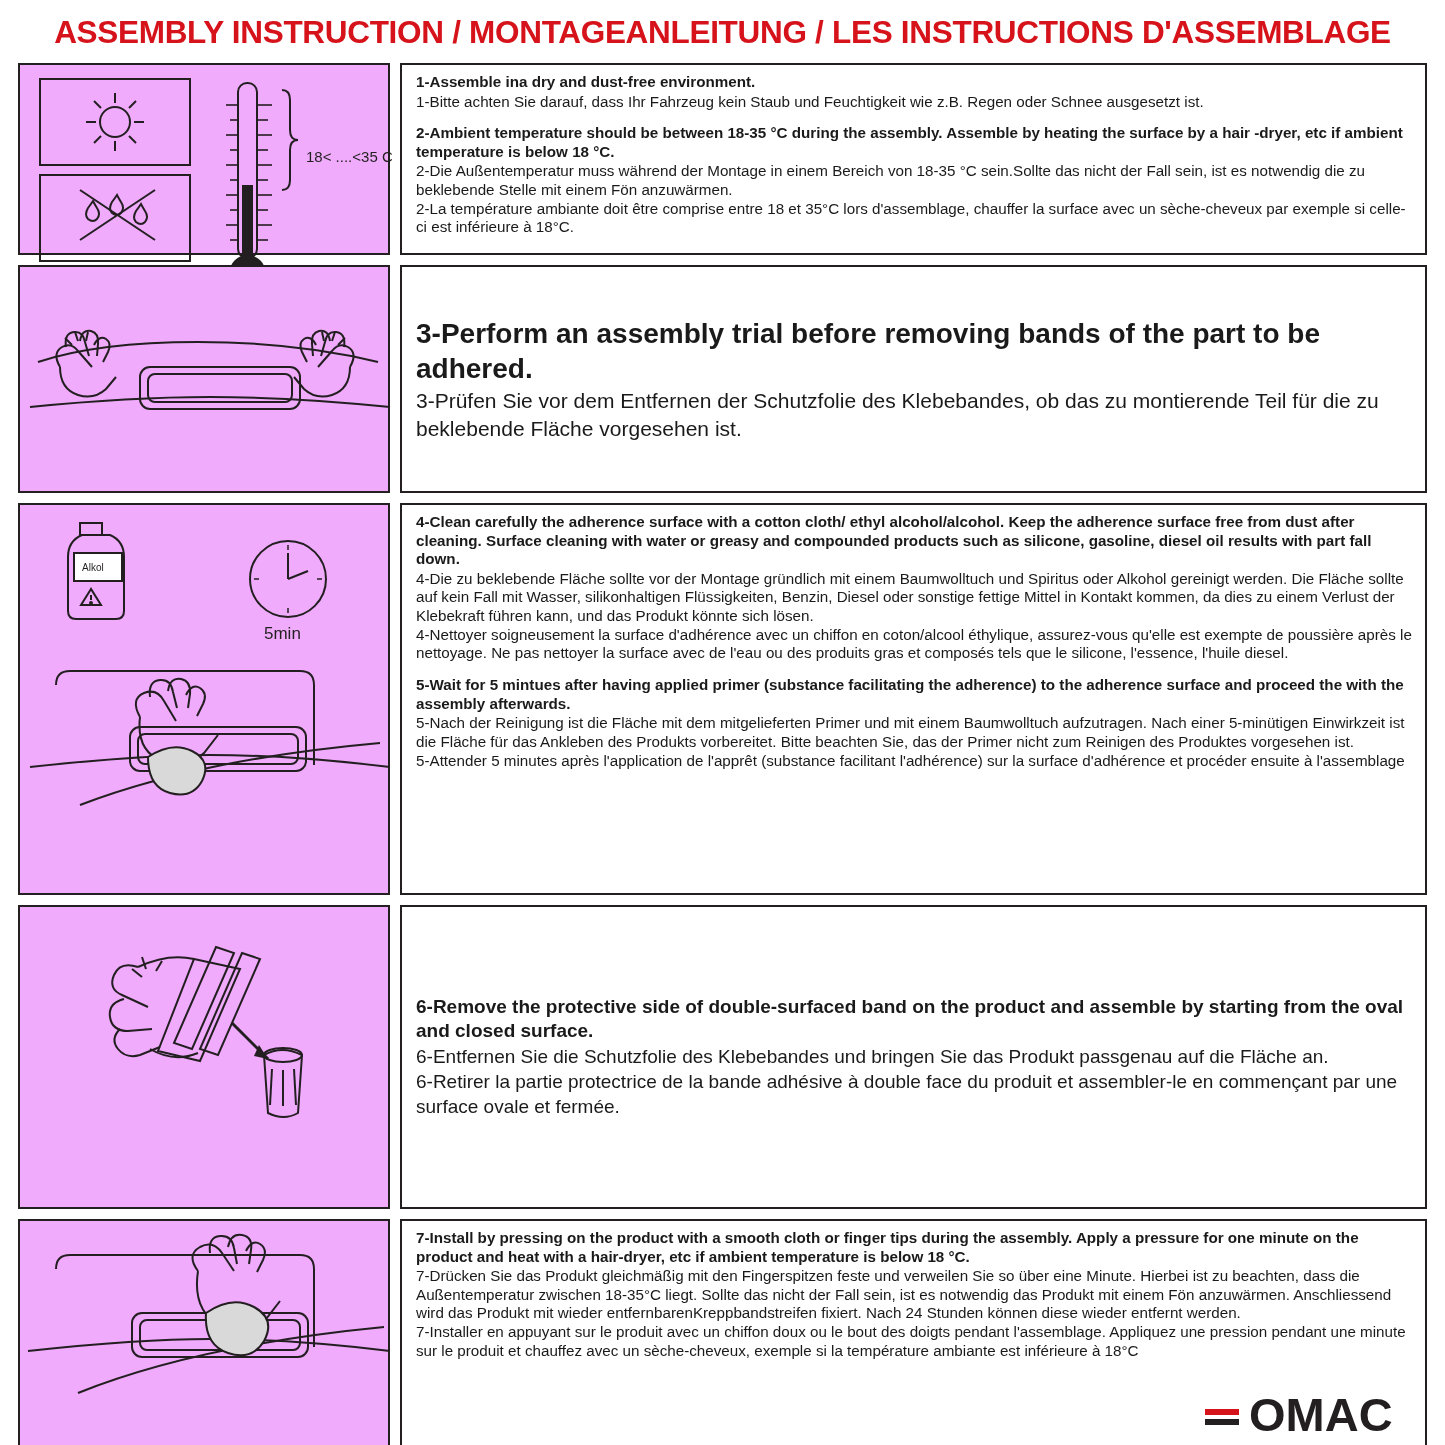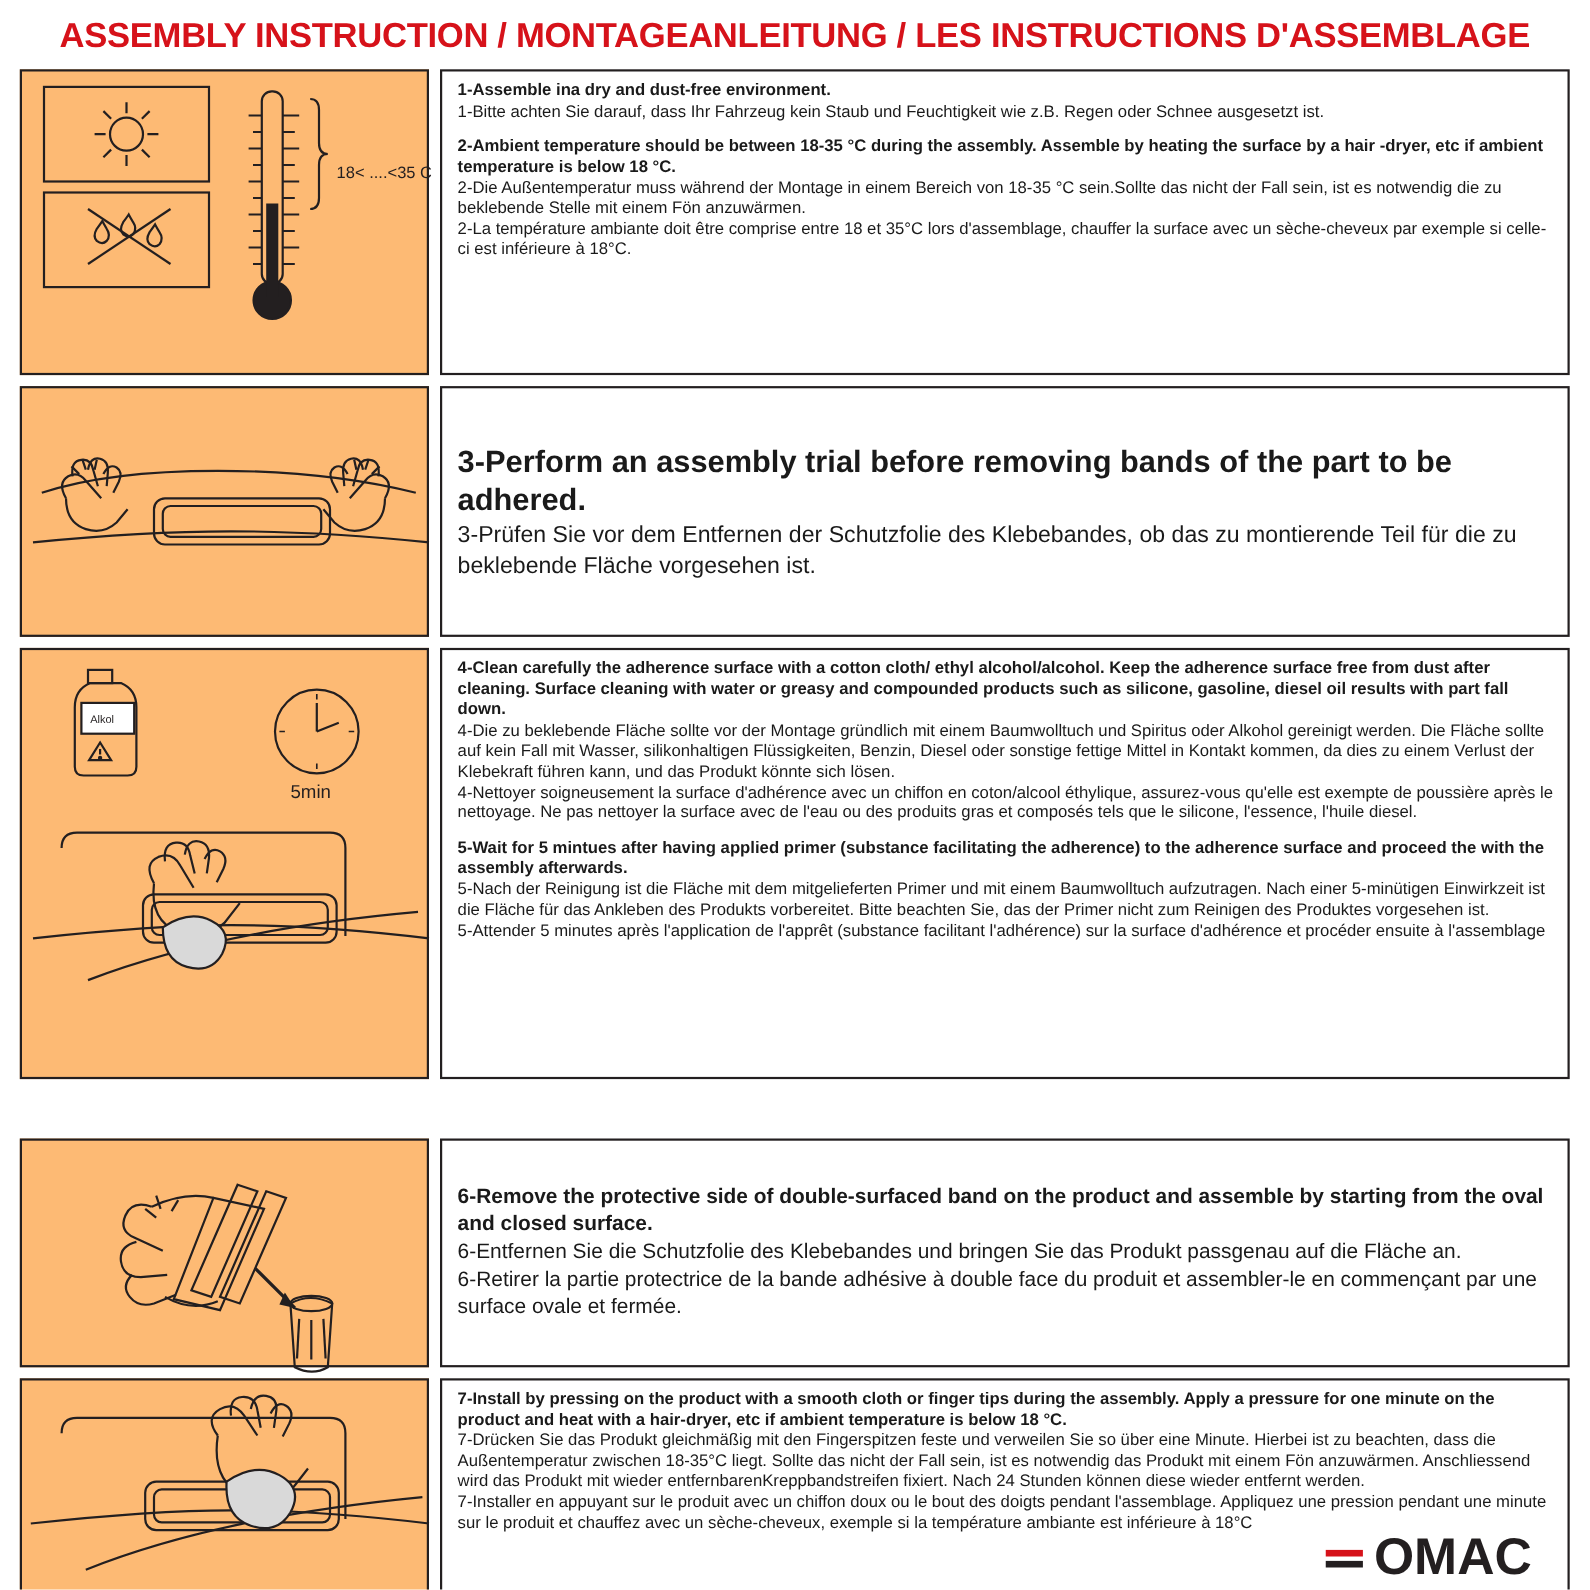--- a/index.html
+++ b/index.html
@@ -39,34 +39,34 @@
     display: flex;
     gap: 10px;
     align-items: stretch;
   }
   .fig {
     width: 372px;
     flex: 0 0 372px;
     border: 2px solid #231f20;
     box-sizing: border-box;
     position: relative;
-    background: #fdba74;
+    background: #f0abfc;
   }
   .txt {
     flex: 1 1 auto;
     border: 2px solid #231f20;
     box-sizing: border-box;
     padding: 8px 12px 8px 14px;
     background: #fff;
     position: relative;
   }
-  .r1 .fig, .r1 .txt { height: 278px; }
+  .r1 .fig, .r1 .txt { height: 192px; }
   .r2 .fig, .r2 .txt { height: 228px; }
   .r3 .fig, .r3 .txt { height: 392px; }
-  .r4 .fig, .r4 .txt { height: 208px; margin-top: 44px; }
+  .r4 .fig, .r4 .txt { height: 304px; }
   .r5 .fig, .r5 .txt { height: 254px; }
 
   .en {
     font-weight: bold;
     font-size: 15.2px;
     line-height: 1.22;
     margin: 0 0 1px 0;
   }
   .de, .fr {
     font-size: 15.2px;

